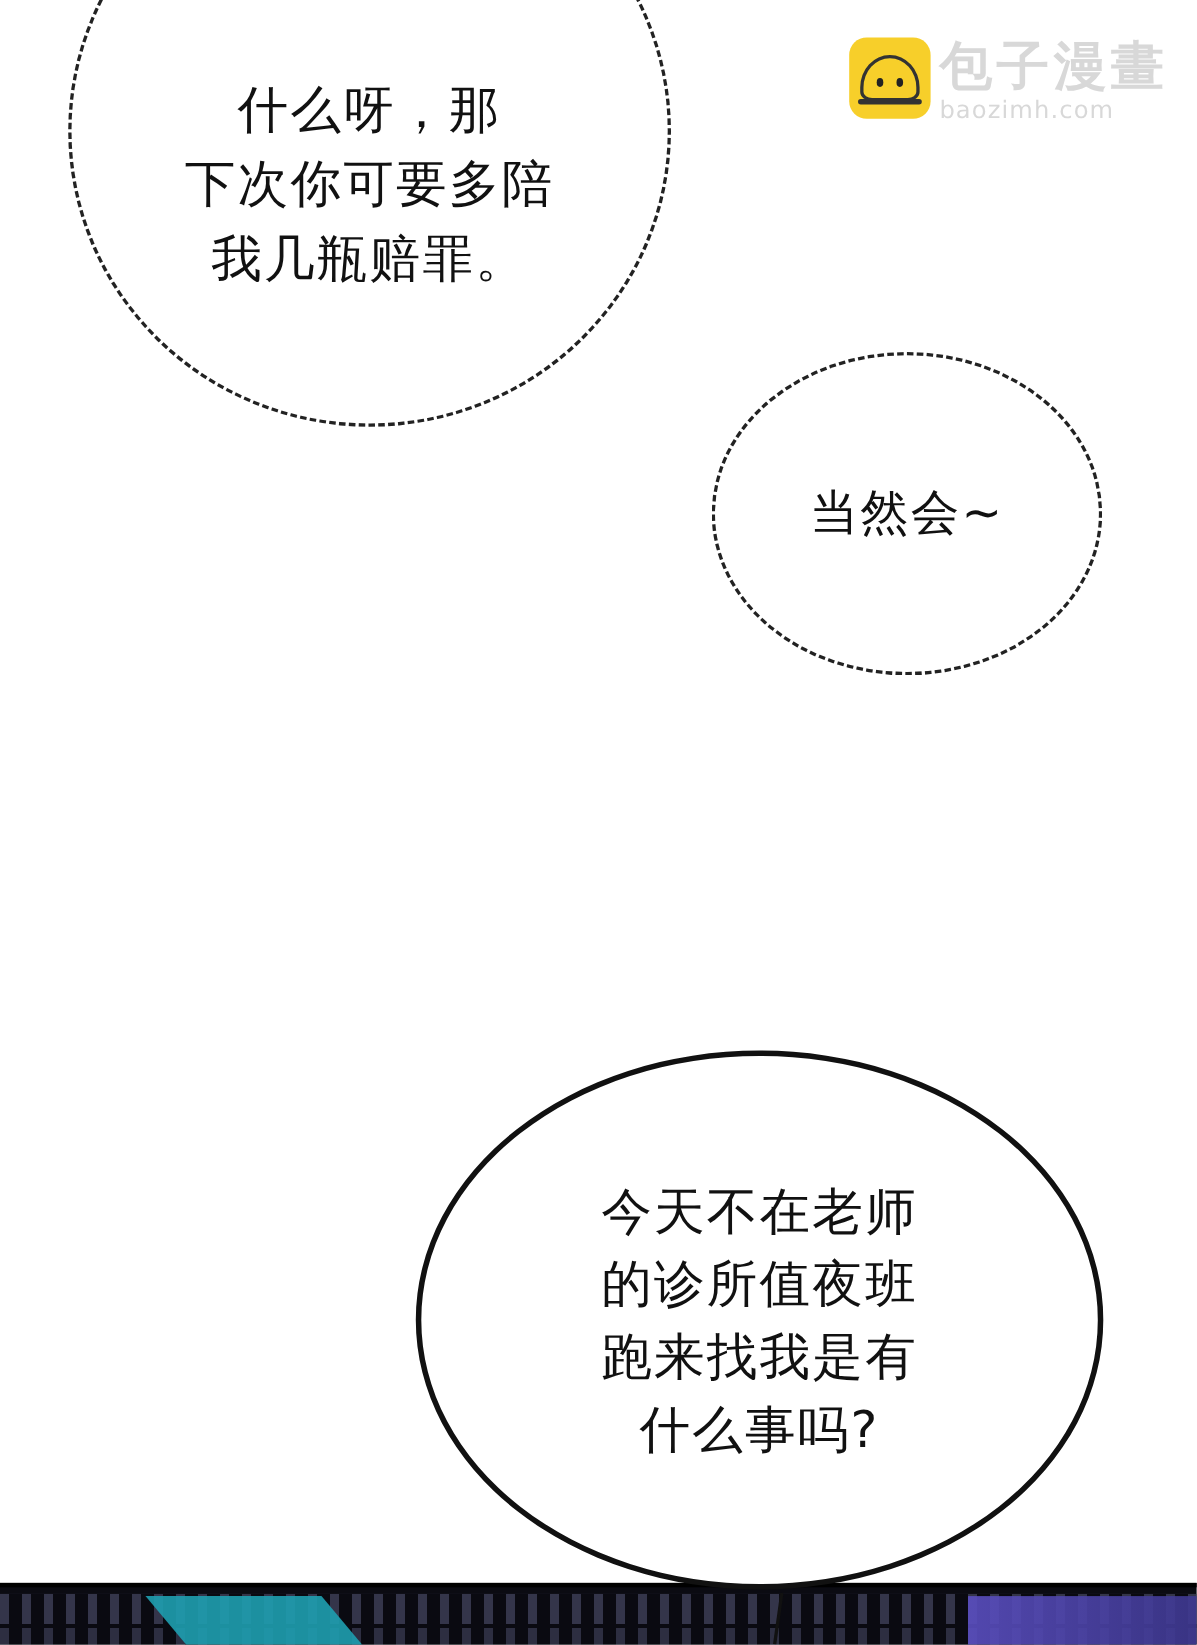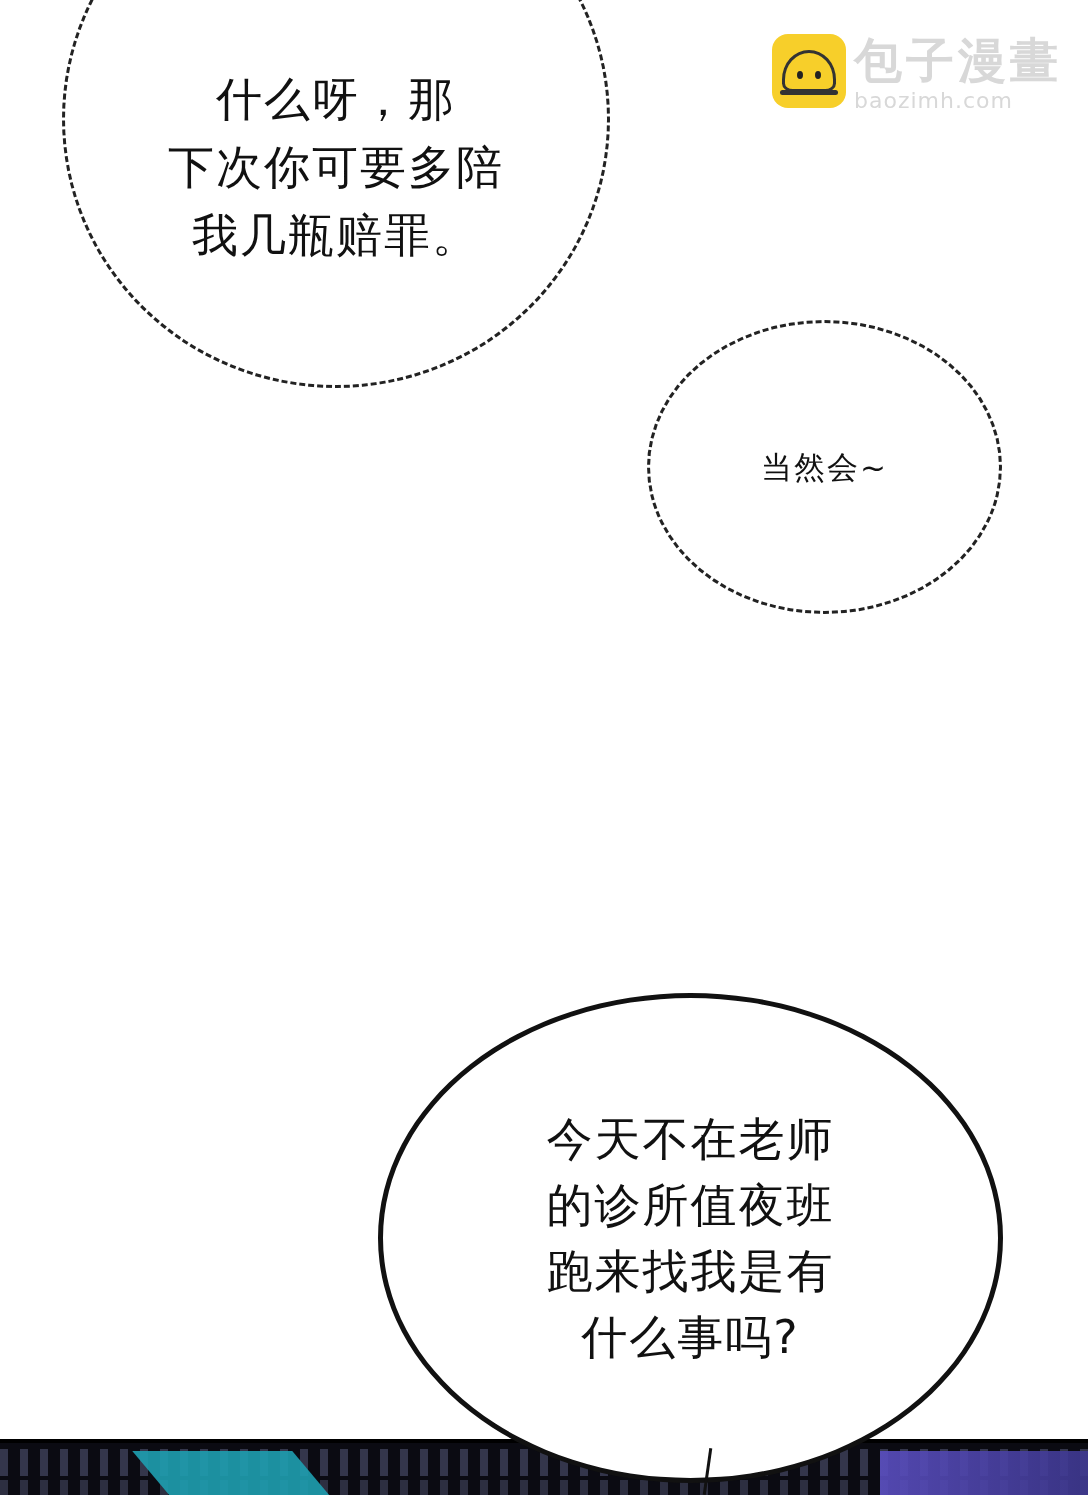--- a/index.html
+++ b/index.html
@@ -8,22 +8,22 @@
     background:#ffffff;
     font-family:"DejaVu Sans", sans-serif;
   }
   .bubble { position:absolute; box-sizing:border-box; display:flex; align-items:center; justify-content:center; text-align:center; }
   .dashed { border:3px dashed #222; border-radius:50%; }
   .solid { border:5px solid #111; border-radius:50%; background:#fff; z-index:3; }
   .btext { color:#111; white-space:pre-line; font-size:46px; line-height:68px; letter-spacing:2px; }
   #bubble1 { left:62px; top:-150px; width:548px; height:538px; }
   #bubble1 .btext { margin-top:96px; }
   #bubble2 { left:647px; top:320px; width:355px; height:294px; }
-  #bubble2 .btext { font-size:31px; }
-  #bubble3 { left:378px; top:993px; width:625px; height:490px; }
+  #bubble2 .btext { font-size:44px; }
+  #bubble3 { left:378px; top:955px; width:625px; height:490px; }
   #bubble3 .btext { font-size:46px; line-height:66px; }
   .logo { position:absolute; left:772px; top:34px; display:flex; }
   .logo-icon {
     width:74px; height:74px; border-radius:16px; background:#f7cf2a;
     position:relative; overflow:hidden;
   }
   .bun { position:absolute; left:10px; top:16px; width:54px; height:42px; border:3px solid #333; border-radius:50% 50% 20% 20% / 70% 70% 20% 20%; background:#f7cf2a; box-sizing:border-box; }
   .eye { position:absolute; width:6px; height:8px; background:#222; border-radius:50%; top:18px; }
   .eye.l { left:12px; } .eye.r { left:30px; }
   .plate { position:absolute; left:8px; top:56px; width:58px; height:5px; background:#333; border-radius:3px; }

